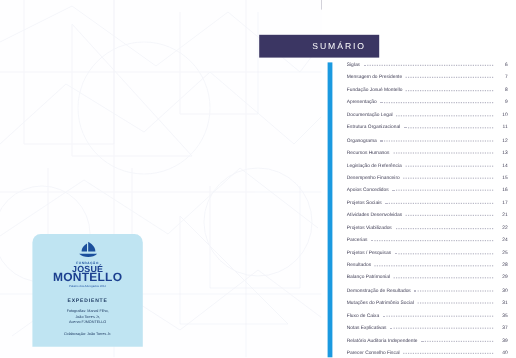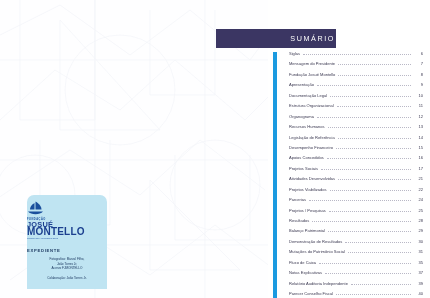--- a/index.html
+++ b/index.html
@@ -12,41 +12,41 @@
   
   .top-cyan-left{position:absolute;left:213px;top:0;width:34px;height:8px;background:#1b9ae0;}
   .top-navy{position:absolute;left:247px;top:0;width:166px;height:8px;background:#4a4466;}
   .top-cyan-right{position:absolute;left:413px;top:0;width:17px;height:8px;background:#1b9ae0;}
 
   
   .left-page{position:absolute;left:0;top:0;width:268px;height:298px;background:#fefeff;overflow:hidden;}
   .pattern{position:absolute;inset:0;opacity:.55;}
 
   .expediente-card{
-    position:absolute;left:27px;top:195px;width:80px;height:94px;
+    position:absolute;left:27px;top:195px;width:92px;height:94px;
     background:#bfe4f2;border-radius:7px 7px 0 0;
-    display:flex;flex-direction:column;
+    display:flex;flex-direction:column;align-items:center;
     padding-top:5px;box-sizing:border-box;
   }
   .boat{margin:1px 0 2px 0;}
   .logo-fund{font-size:2.6px;letter-spacing:.5px;color:#1b4f9c;font-weight:bold;}
   .logo-josue{font-size:7.4px;line-height:7.4px;font-weight:bold;color:#1b3f8f;letter-spacing:.2px;}
   .logo-montello{font-size:10px;line-height:8px;font-weight:bold;color:#1b3f8f;letter-spacing:.2px;}
   .logo-sub{font-size:2.4px;color:#2a5ca8;margin-top:1px;}
   .exp-title{font-size:4.2px;letter-spacing:.7px;color:#19355e;font-weight:bold;margin-top:8px;}
   .exp-line{font-size:3.1px;color:#19355e;line-height:4.4px;text-align:center;}
   .exp-block{margin-top:4px;text-align:center;}
   .exp-block2{margin-top:5px;text-align:center;}
 
   
   .right-page{position:absolute;left:268px;top:0;width:162px;height:298px;background:#ffffff;}
   .sumario-bar{
-    position:absolute;left:-52px;top:29px;width:120px;height:19px;background:#3b3663;
+    position:absolute;left:-52px;top:29px;width:100px;height:19px;background:#3b3663;
     display:flex;align-items:center;justify-content:flex-end;
-    padding-right:1px;box-sizing:border-box;
+    padding-right:11px;box-sizing:border-box;
   }
   .sumario-bar span{color:#fff;font-size:7.2px;letter-spacing:1.6px;}
   .cyan-rule{position:absolute;left:5px;top:52px;width:4px;height:246px;background:#1b9ae0;}
 
   .toc{position:absolute;left:21px;top:51px;width:134px;}
   .toc-row{display:flex;align-items:baseline;height:10.45px;}
   .toc-label{font-size:4.05px;color:#3c3a52;white-space:nowrap;}
   .toc-dots{flex:1;border-bottom:.4px dotted #b9b8c6;margin:0 3px 1px 3px;height:0;}
   .toc-page{font-size:4.05px;color:#3c3a52;width:9px;text-align:right;}
 </style>

